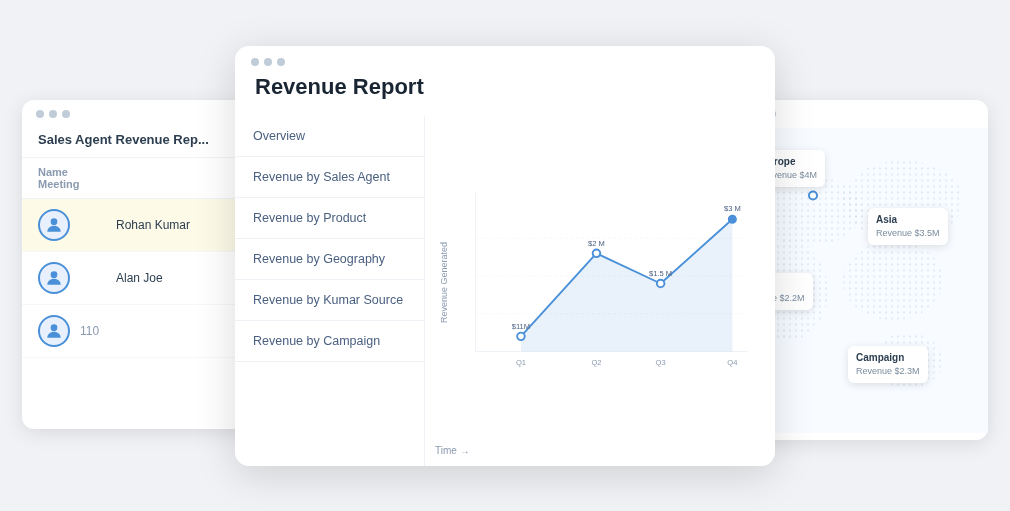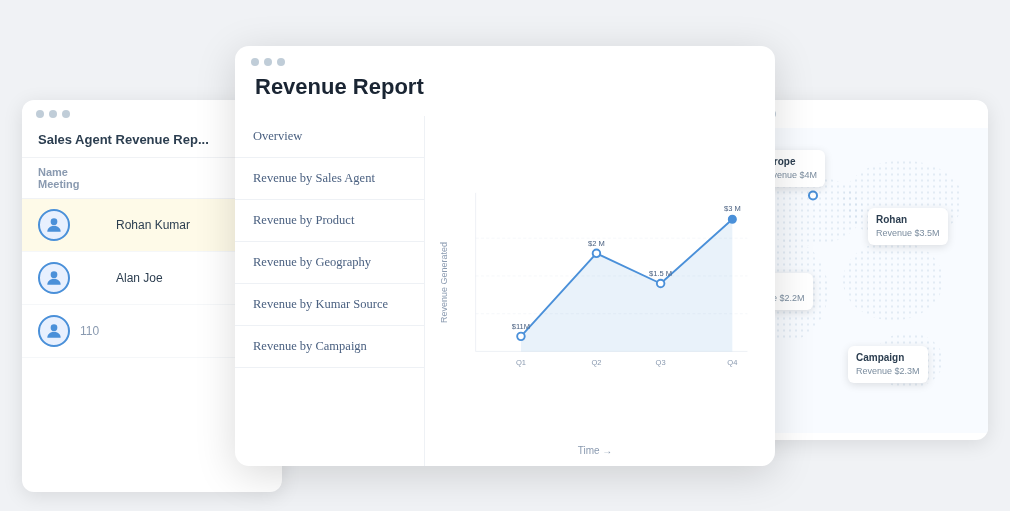--- a/index.html
+++ b/index.html
@@ -14,21 +14,21 @@
       font-family: -apple-system, BlinkMacSystemFont, 'Segoe UI', sans-serif;
       position: relative;
     }
 
     
     .card-back-left {
       position: absolute;
       left: 22px;
       top: 100px;
       width: 260px;
-      height: 392px;
+      height: 329px;
       background: #fff;
       border-radius: 12px;
       box-shadow: 0 4px 20px rgba(0,0,0,0.10);
       overflow: hidden;
       z-index: 1;
     }
     .card-dots {
       padding: 10px 14px;
       display: flex;
       gap: 5px;
@@ -160,33 +160,32 @@
       display: flex;
       flex-direction: column;
     }
     .nav-item {
       padding: 13px 18px;
       font-size: 12.5px;
       color: #4a6080;
       cursor: pointer;
       border-bottom: 1px solid #eef1f5;
       transition: background 0.1s;
-      font-family: Liberation Serif, serif;
     }
 
     
     .chart-area {
       flex: 1;
       padding: 10px 20px 10px 10px;
       display: flex;
       flex-direction: column;
       position: relative;
     }
     .x-axis-label {
-      text-align: center;
+      text-align: left;
       font-size: 10px;
       color: #8a9ab0;
       padding-top: 4px;
     }
   </style>
 </head>
 <body>
 
 <div class="card-back-left">
   <div class="card-dots">
@@ -264,21 +263,21 @@
       <circle cx="175" cy="235" r="5" fill="#4a90d9"></circle>
       <circle cx="175" cy="235" r="3" fill="#fff"></circle>
     </svg>
 
     
     <div class="geo-label" style="top:22px; left:25px;">
       <div class="geo-name">Europe</div>
       <div class="geo-rev">Revenue $4M</div>
     </div>
     <div class="geo-label" style="top:80px; left:140px;">
-      <div class="geo-name">Rohan</div>
+      <div class="geo-name">Asia</div>
       <div class="geo-rev">Revenue $3.5M</div>
     </div>
     <div class="geo-label" style="top:145px; left:5px;">
       <div class="geo-name">Africa</div>
       <div class="geo-rev">Revenue $2.2M</div>
     </div>
     <div class="geo-label" style="top:218px; left:120px;">
       <div class="geo-name">Campaign</div>
       <div class="geo-rev">Revenue $2.3M</div>
     </div>

